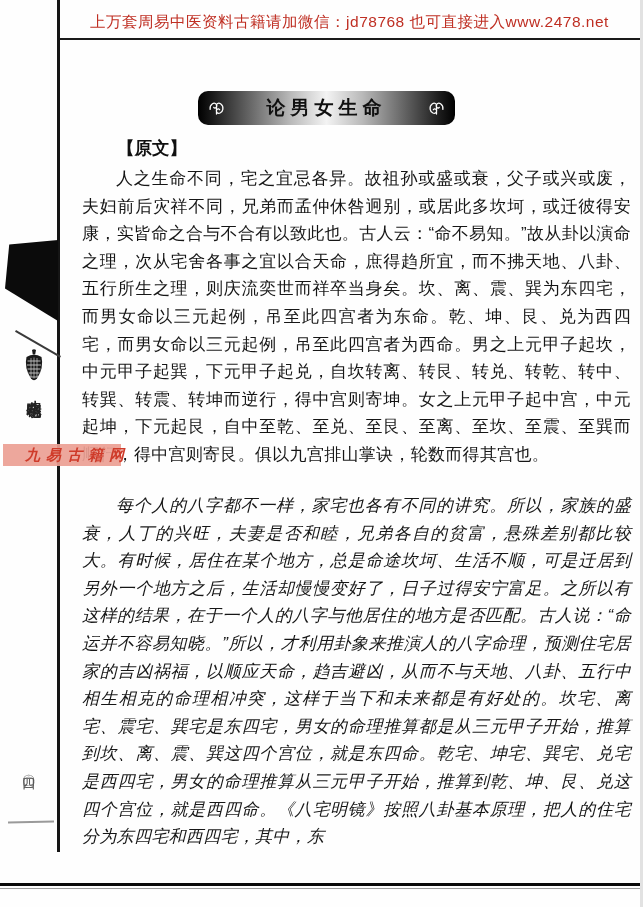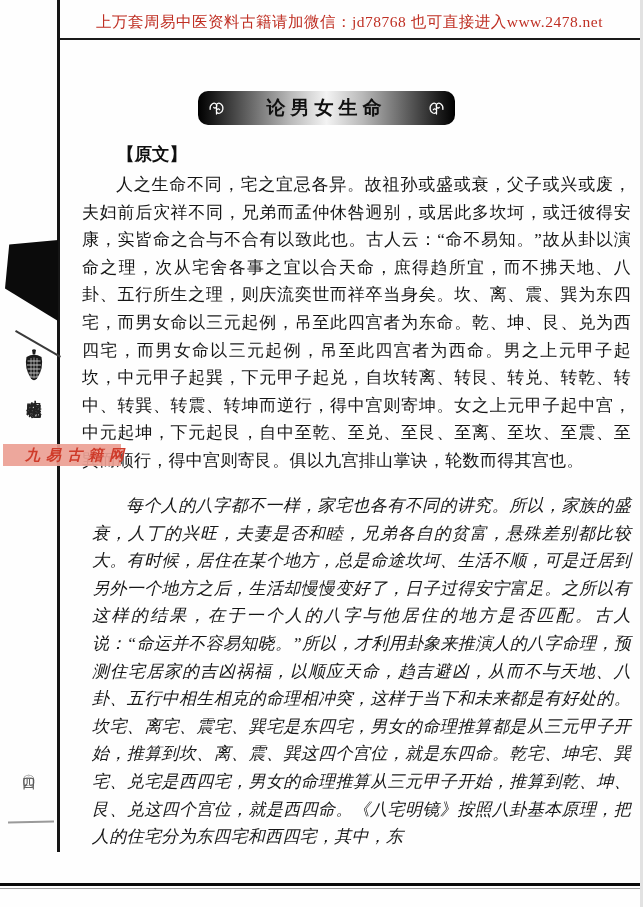--- a/index.html
+++ b/index.html
@@ -1,18 +1,18 @@
 <!DOCTYPE html>
 <html><head>
 <meta charset="utf-8">
 <style>
   html,body{margin:0;padding:0;background:#ffffff;}
   .page{
     position:relative;width:643px;height:907px;background:#fefefe;
-    overflow:hidden;font-family:Liberation Serif, serif;
+    overflow:hidden;font-family:Liberation Sans, sans-serif;
   }
   
   .promo-header{
     position:absolute;left:62px;top:12px;width:575px;text-align:center;
     font-size:15.5px;color:#bf2f23;letter-spacing:.5px;white-space:nowrap;
   }
   .header-rule{position:absolute;left:59px;top:38px;width:584px;height:2px;background:#1a1a1a;}
   
   .spine-line{position:absolute;left:57px;top:0;width:3px;height:852px;background:#151515;}
   .ink-blob{
@@ -50,28 +50,28 @@
     display:flex;align-items:center;justify-content:space-between;padding:0 9px;box-sizing:border-box;
   }
   .banner-title{
     flex:1;text-align:center;font-size:19px;font-weight:bold;color:#101010;
     letter-spacing:5px;white-space:nowrap;
   }
   .orn{width:19px;height:19px;flex:0 0 auto;}
   .orn.right{transform:scaleX(-1);}
   
   .section{position:absolute;left:82px;width:549px;color:#161616;}
-  .sec-original{top:142px;}
+  .sec-original{top:136px;}
   .sec-translation{top:487px;}
   .section-label{font-size:17.5px;font-weight:bold;margin:0 0 0 2em;color:#101010;}
   .body-text{
     margin:5px 0 0;font-size:17px;line-height:27.6px;text-align:justify;
     text-indent:2em;letter-spacing:.3px;
   }
-  .sec-translation .body-text{font-style:italic;margin-left:10px;}
+  .sec-translation .body-text{font-style:italic;}
   
   .bottom-rule{position:absolute;left:0;top:883px;width:643px;height:3px;background:#0a0a0a;}
   .bottom-rule-shadow{position:absolute;left:0;top:888px;width:643px;height:1px;background:#9c9c9c;}
   .right-edge{position:absolute;right:0;top:0;width:3px;height:907px;background:#e2e2e2;}
 </style>
 </head>
 <body>
 
 <div class="page">
 

